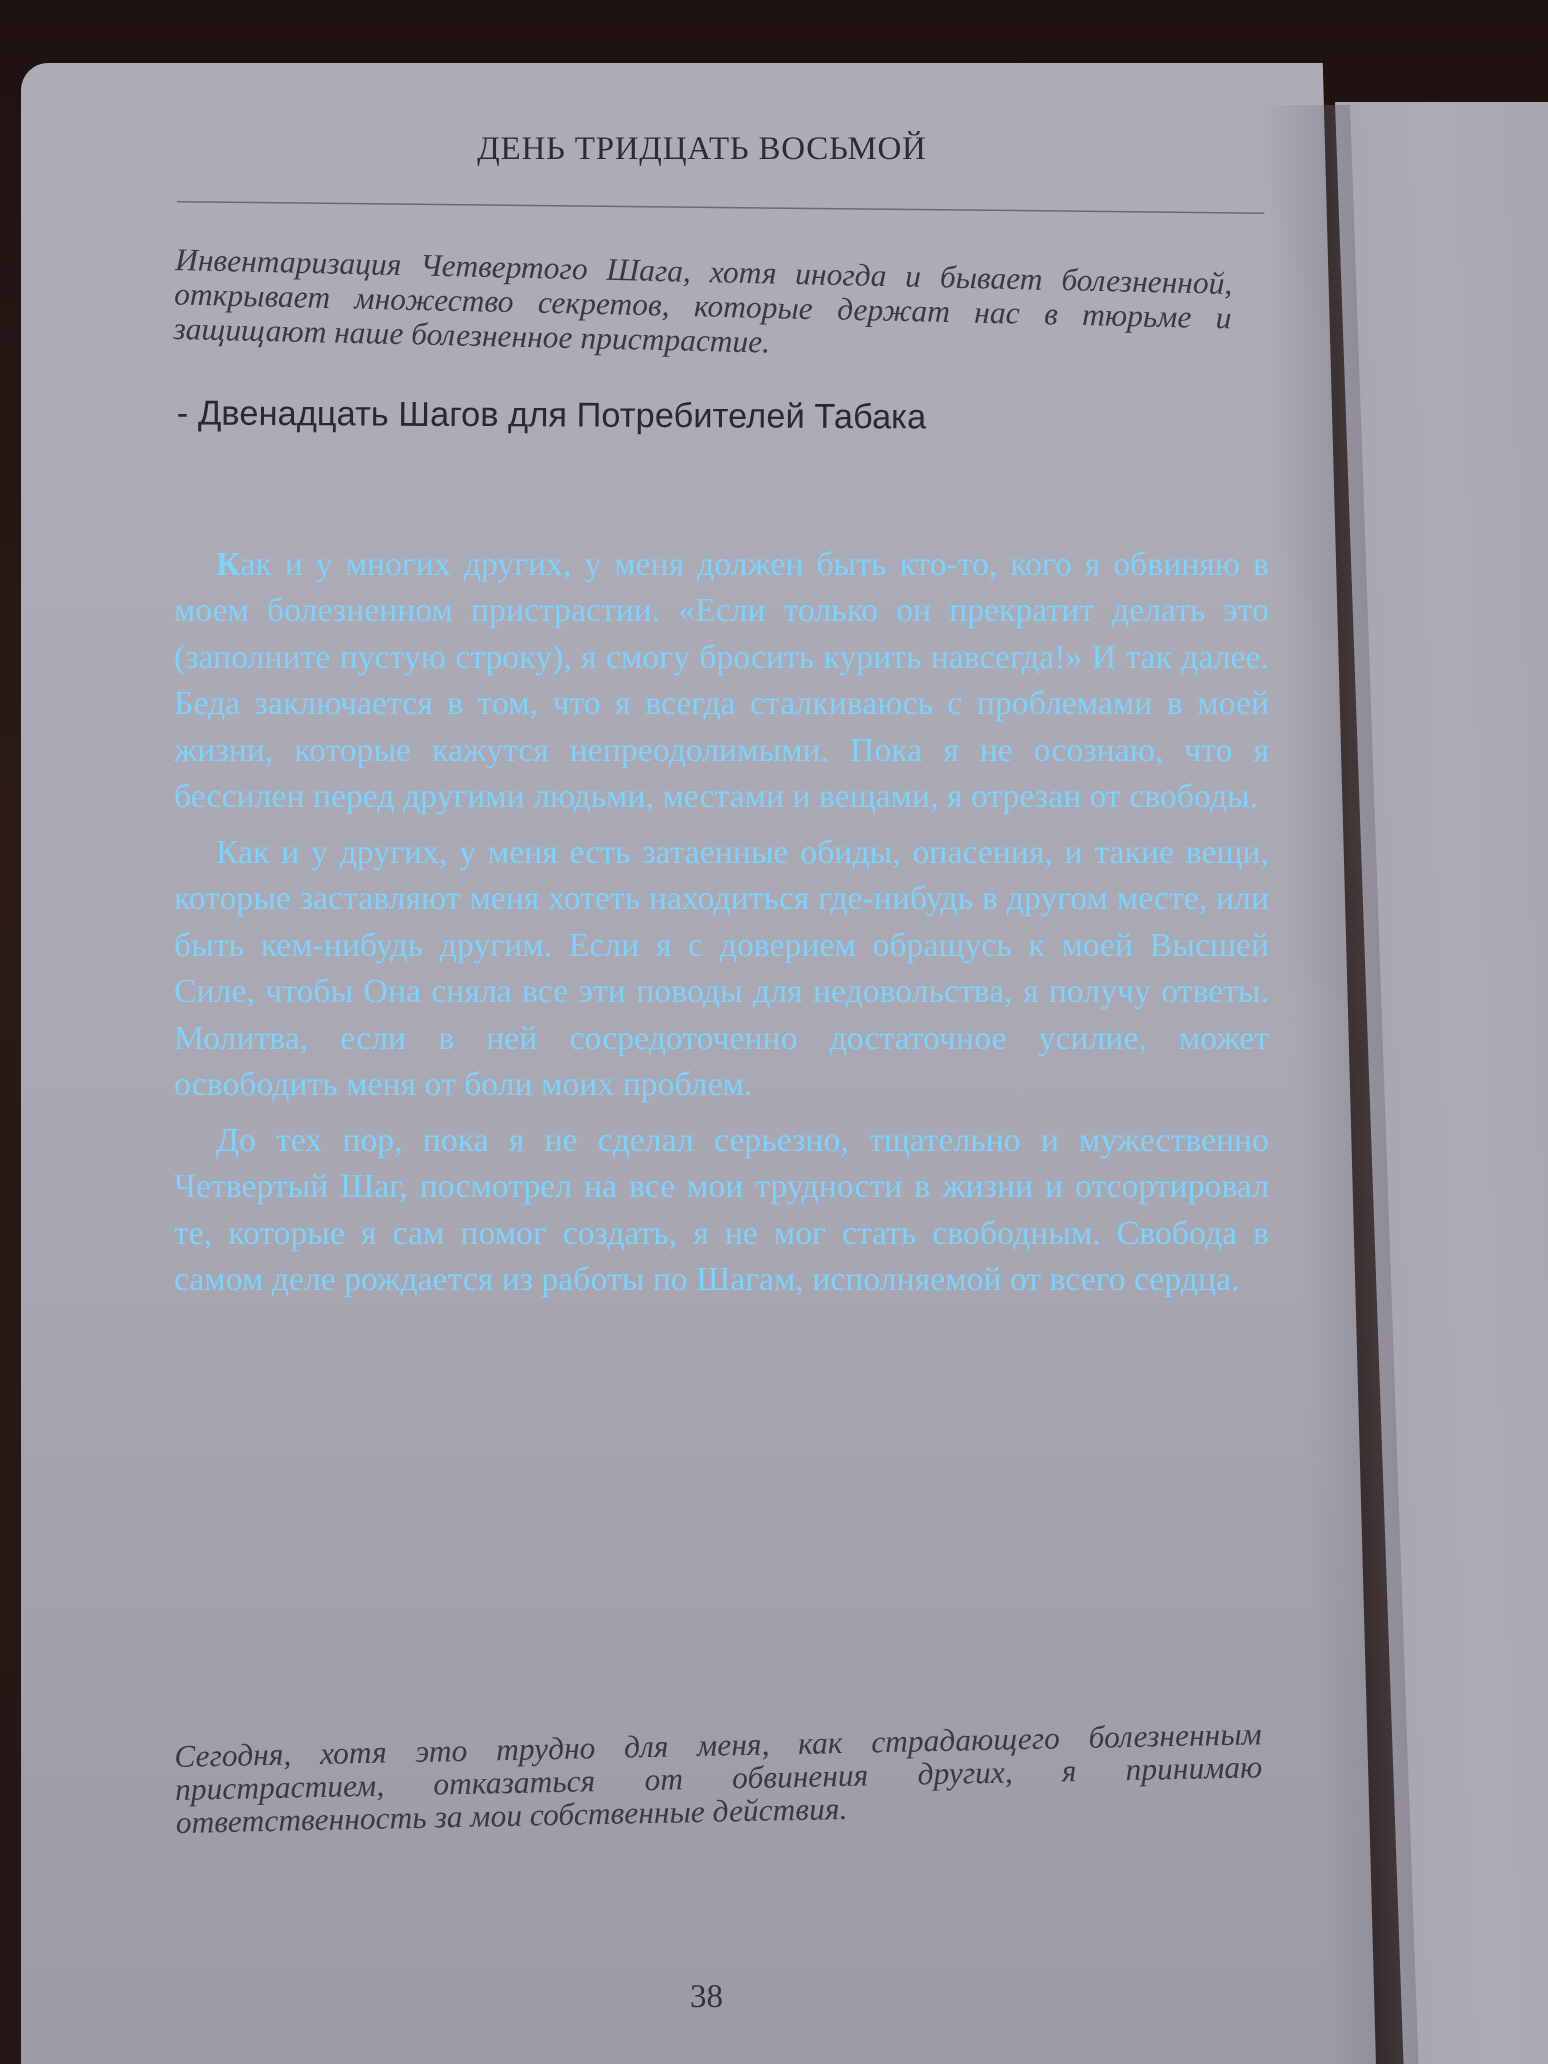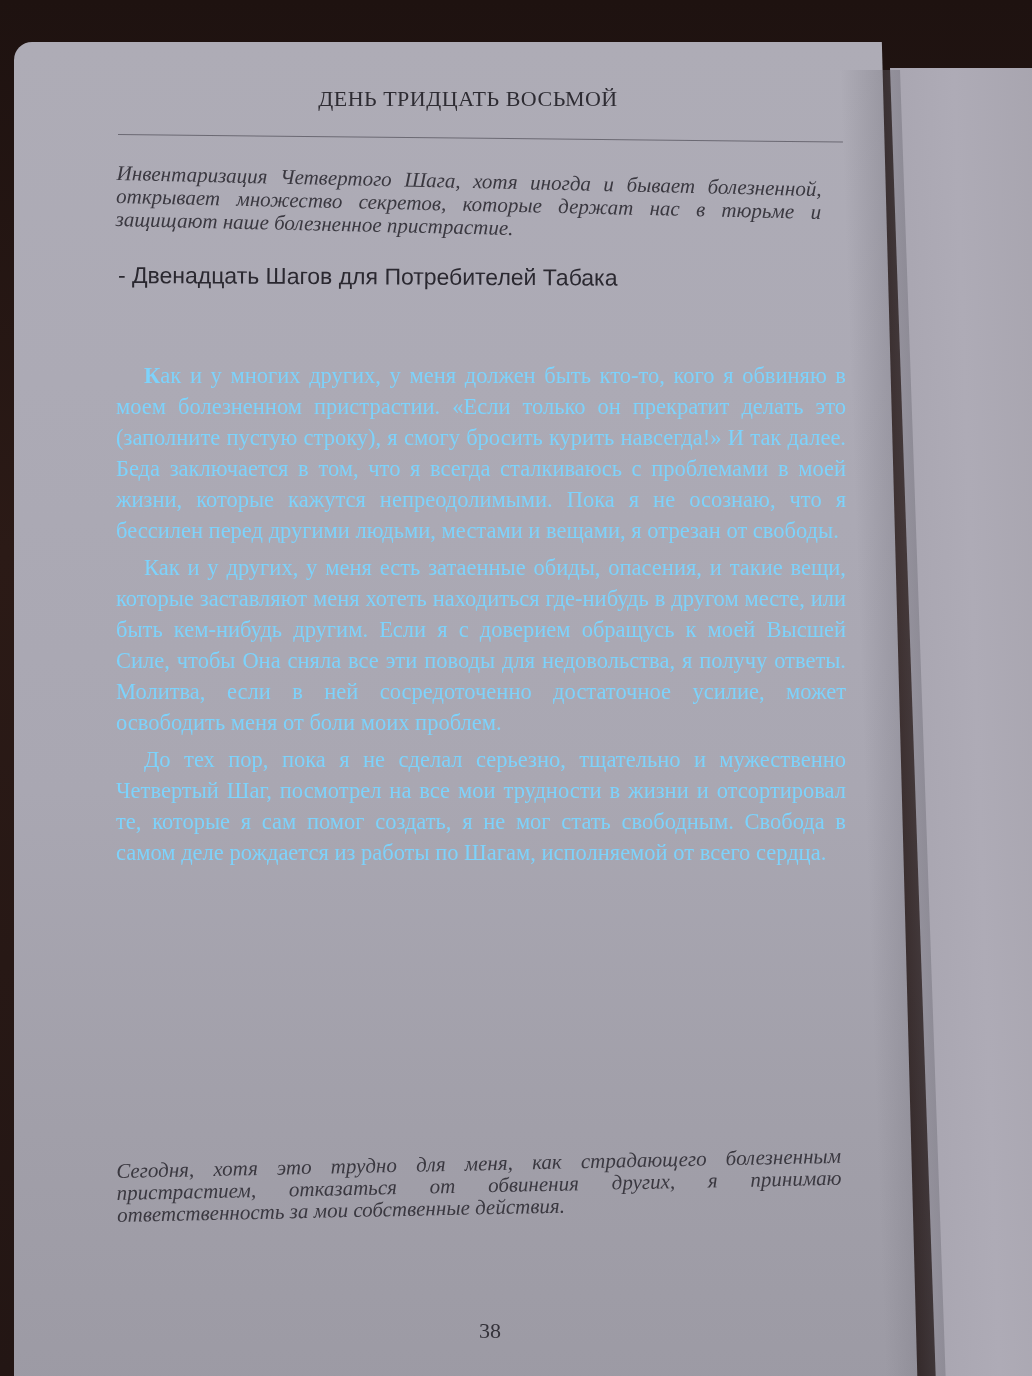--- a/index.html
+++ b/index.html
@@ -126,21 +126,20 @@
       color: #3a3840;
       text-align: justify;
       transform: rotate(-1.2deg);
       transform-origin: left top;
     }
     .page-number {
       position: absolute;
       left: 460px;
       top: 1318px;
       width: 60px;
-      text-align: center;
       font-size: 22px;
       color: #34323a;
     }
   </style>
 </head>
 <body>
 
 <div class="table-bg"></div>
 <div class="right-page"></div>
 

